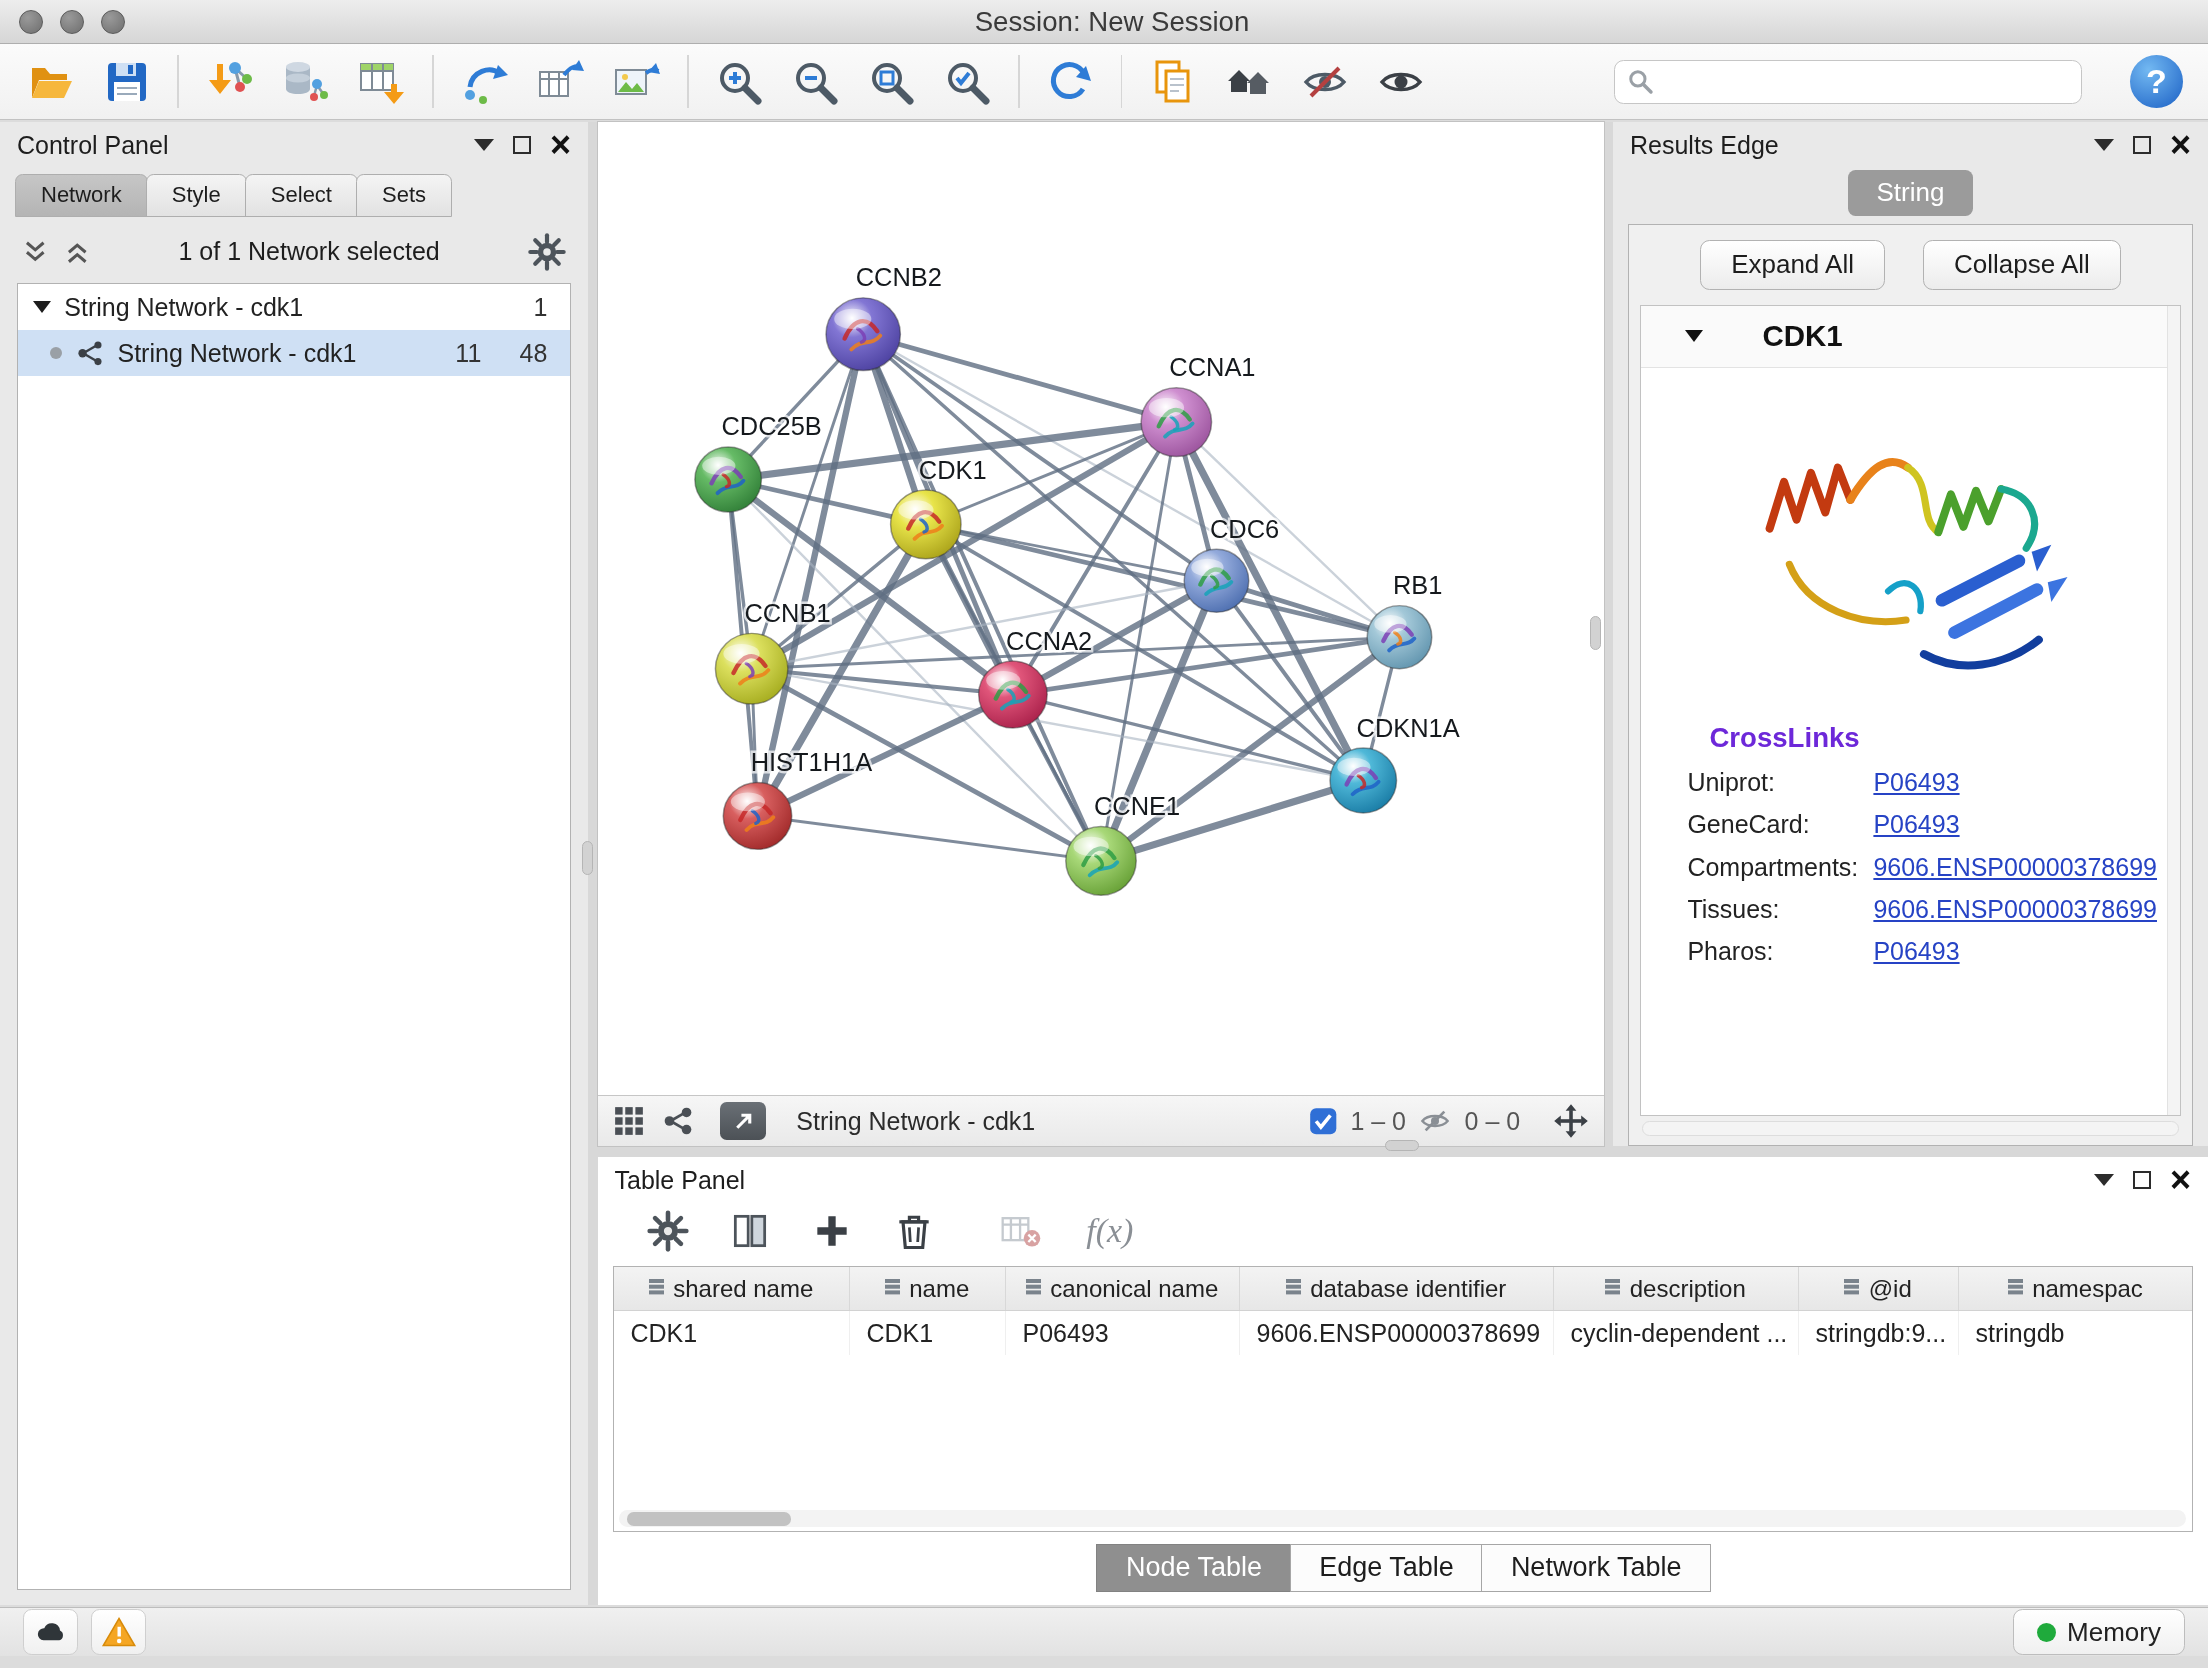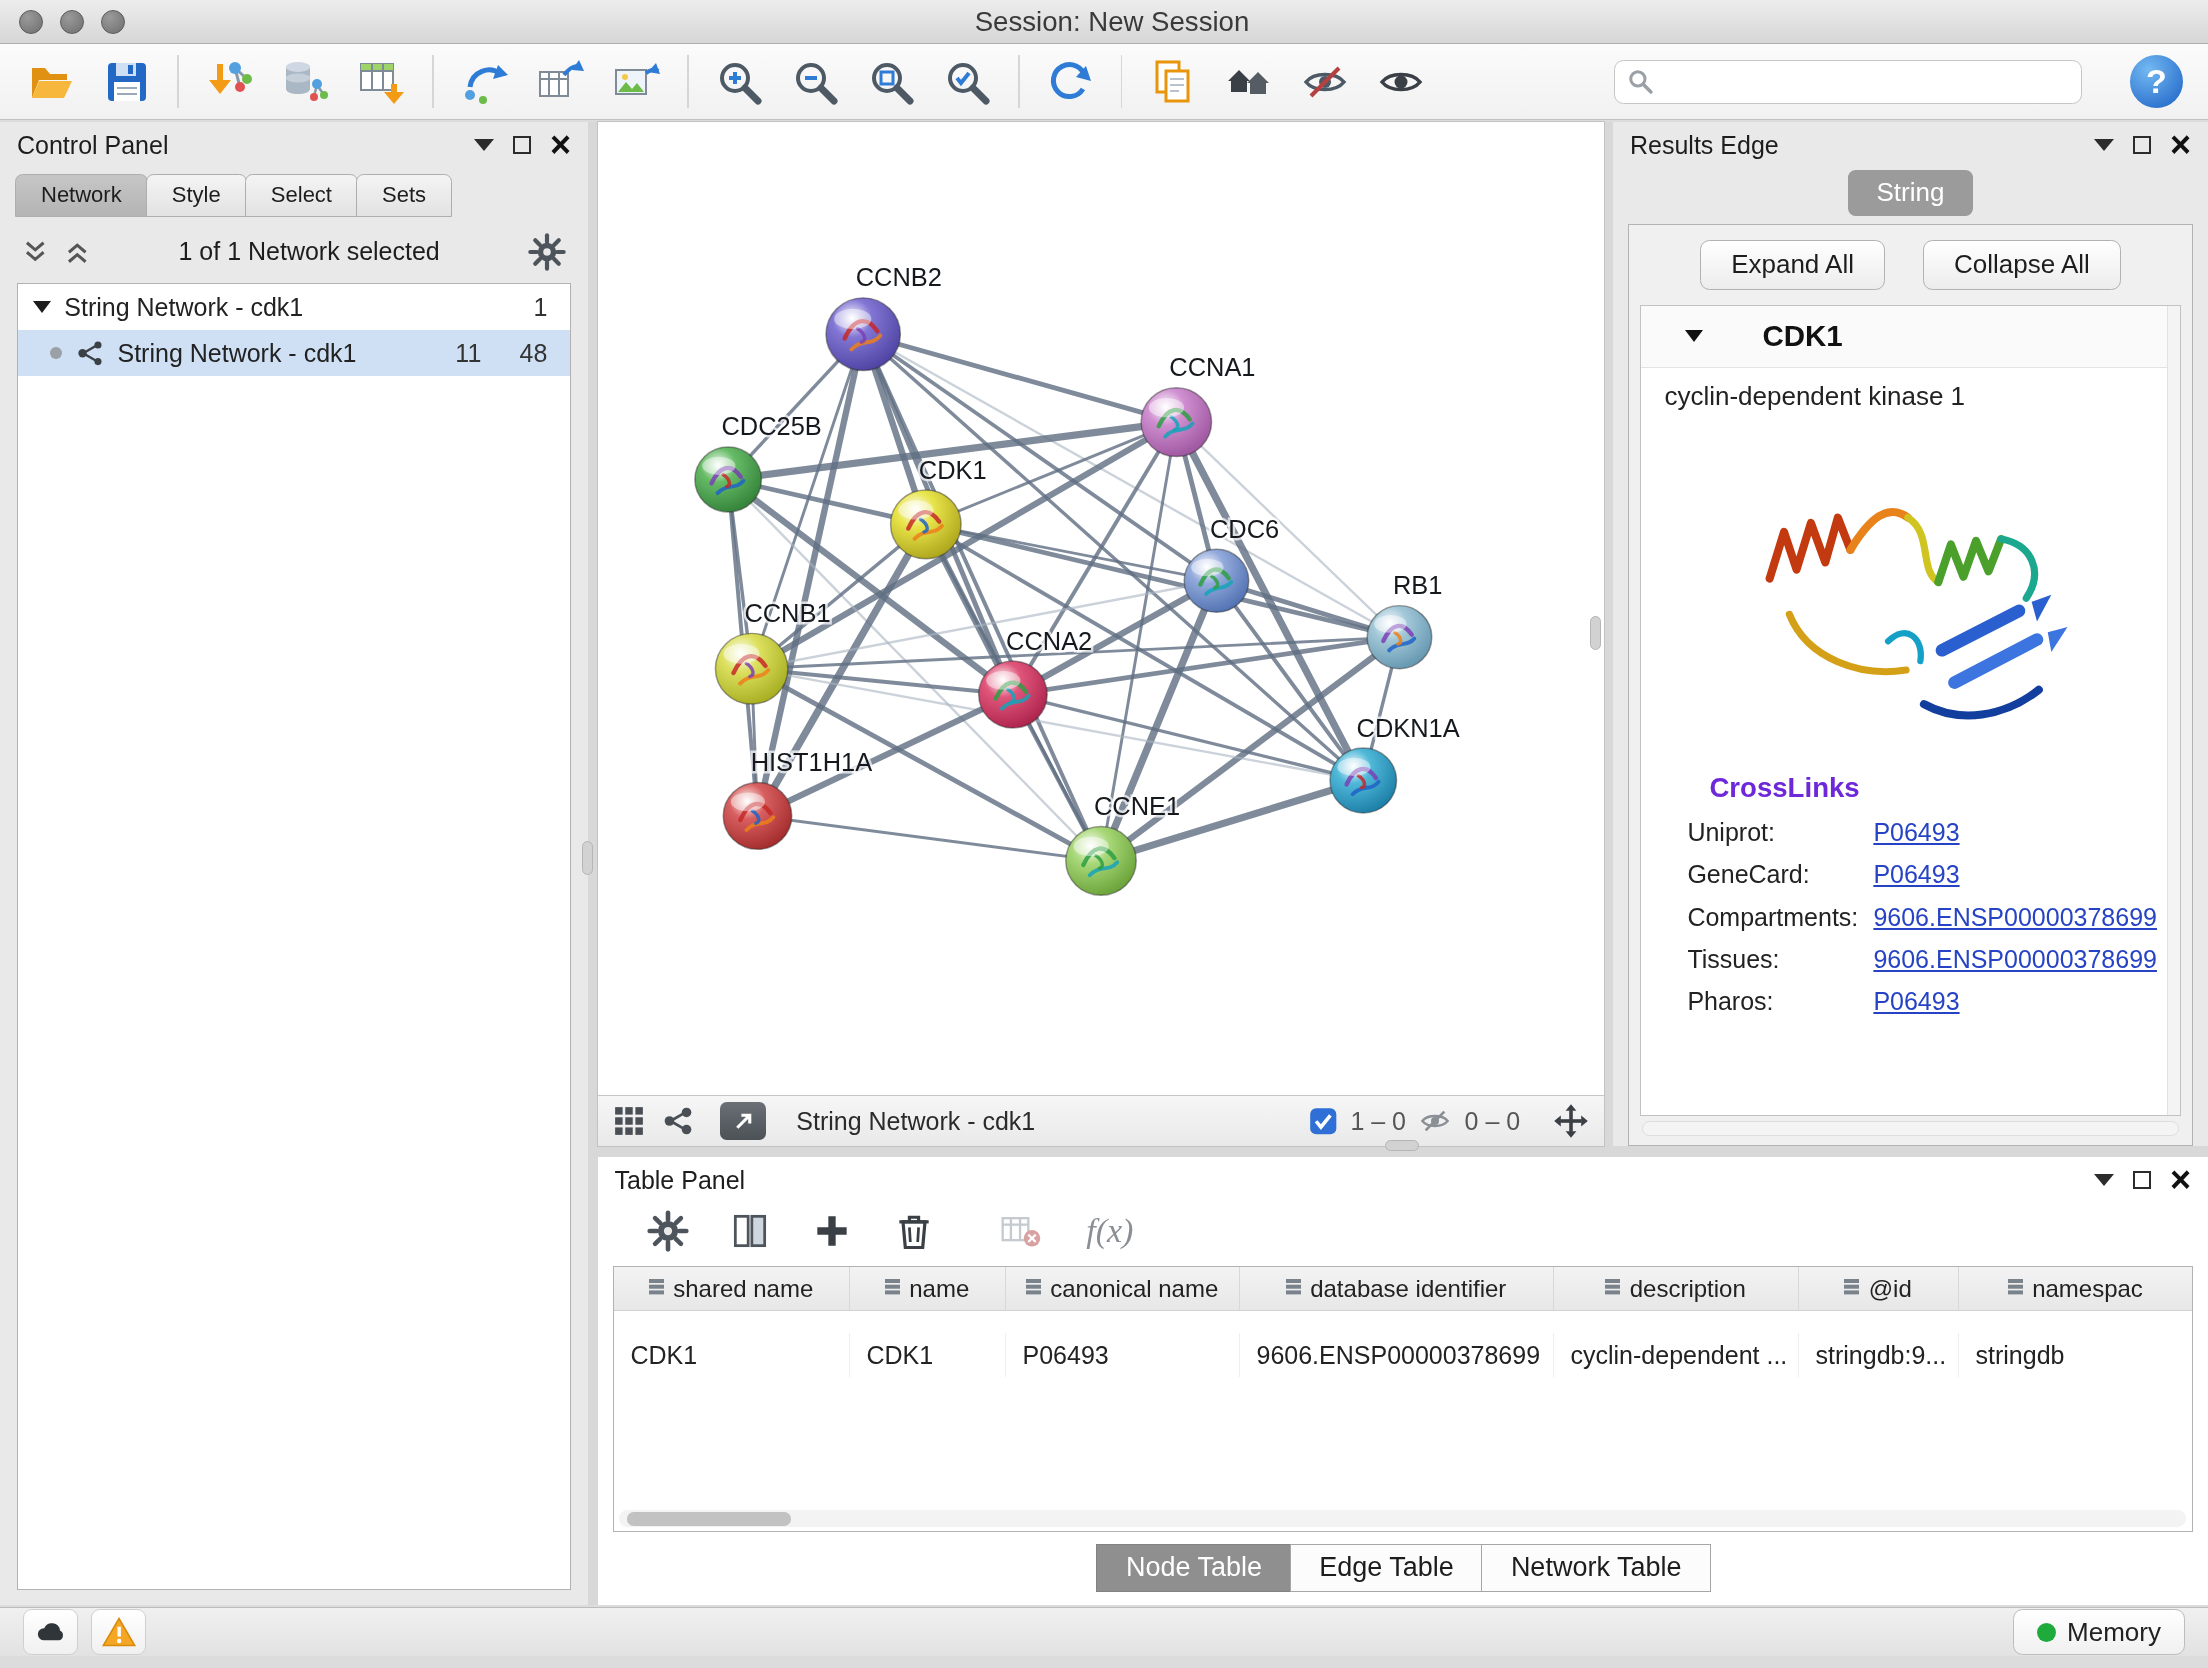--- a/index.html
+++ b/index.html
@@ -90,21 +90,21 @@
   .vtrack { position:absolute; top:0; bottom:0; right:0; width:12.4px; background:#f4f4f4; border-left:1px solid #e2e2e2; }
   .rb-track { height:14.3px; background:#f4f4f4; border:1px solid #ddd; border-radius:7.6px; margin:0 13.3px 9.5px; }
 
   
   .table-panel { flex:1; background:#ffffff; display:flex; flex-direction:column; }
   .tp-toolbar { display:flex; align-items:center; gap:38px; padding:5.7px 0 13.3px 48px; }
   .tp-ico { width:44px; height:44px; cursor:pointer; }
   .tp-ico svg { width:44px; height:44px; }
   .tp-ico.disabled { cursor:default; }
   .fx { font-family:"Liberation Serif",serif; font-style:italic; font-size:34px; color:#8a8f95; margin-left:5.7px; cursor:pointer; }
-  .tp-table { flex:1; margin:0 15px; background:#fff; border:1.9px solid #b2b2b2; position:relative; display:flex; flex-direction:column; overflow:hidden;gap:22px; }
+  .tp-table { flex:1; margin:0 15px; background:#fff; border:1.9px solid #b2b2b2; position:relative; display:flex; flex-direction:column; overflow:hidden; }
   .thead { display:flex; background:linear-gradient(#f3f3f3,#e7e7e7); border-bottom:1.9px solid #d2d2d2; height:44px; align-items:stretch; font-size:24px; color:#222; flex:0 0 auto; }
   .th { display:flex; align-items:center; justify-content:center; gap:9.5px; border-right:1px solid #d8d8d8; cursor:pointer; white-space:nowrap; overflow:hidden; }
   .hdr-ico { display:inline-block; width:15px; height:3.8px; background:#7a838c; box-shadow:0 5.7px 0 #7a838c, 0 11.4px 0 #7a838c; position:relative; top:-7.6px; flex:0 0 auto; }
   .tbody { flex:1; position:relative; }
   .tr { display:flex; height:44px; align-items:stretch; font-size:25px; cursor:pointer; }
   .td { padding-left:17px; border-right:1px solid #efefef; display:flex; align-items:center; white-space:nowrap; overflow:hidden; }
   .th:nth-child(1), .td:nth-child(1) { flex:0 0 236px; }
   .th:nth-child(2), .td:nth-child(2) { flex:0 0 156px; }
   .th:nth-child(3), .td:nth-child(3) { flex:0 0 234px; }
   .th:nth-child(4), .td:nth-child(4) { flex:0 0 314px; }
@@ -634,21 +634,20 @@
         <div class="results-box">
           <div class="rb-buttons">
             <div class="rb-btn">Expand All</div>
             <div class="rb-btn">Collapse All</div>
           </div>
           <div class="card">
             <div class="card-head">
               <span class="tri-down"></span>
               <span class="name">CDK1</span>
             </div>
-            <div class="card-desc">cyclin-dependent kinase 1</div>
             <div class="protein-wrap">
               <svg width="361" height="314" viewBox="0 0 390 350">
                 <path d="M38 160 L54 108 L68 150 L84 98 L100 142 L114 92 L128 128" stroke="#c33a10" stroke-width="9" fill="none" stroke-linejoin="round" stroke-linecap="round"></path>
                 <path d="M128 128 C150 92 170 76 192 92" stroke="#e8821a" stroke-width="9" fill="none" stroke-linecap="round"></path>
                 <path d="M192 92 C220 110 204 150 226 164" stroke="#cfc420" stroke-width="8" fill="none" stroke-linecap="round"></path>
                 <path d="M226 164 L240 122 L254 158 L268 118 L282 152 L296 116" stroke="#4ba02c" stroke-width="9" fill="none" stroke-linejoin="round" stroke-linecap="round"></path>
                 <path d="M296 116 C330 122 344 152 324 182" stroke="#1ba88f" stroke-width="8" fill="none" stroke-linecap="round"></path>
                 <path d="M60 200 C80 250 140 270 190 262" stroke="#d4a017" stroke-width="8" fill="none" stroke-linecap="round"></path>
                 <path d="M170 230 C190 210 210 226 206 252" stroke="#15a0c8" stroke-width="7" fill="none" stroke-linecap="round"></path>
                 <path d="M230 240 L316 196" stroke="#2a5fd0" stroke-width="14" stroke-linecap="round"></path>

